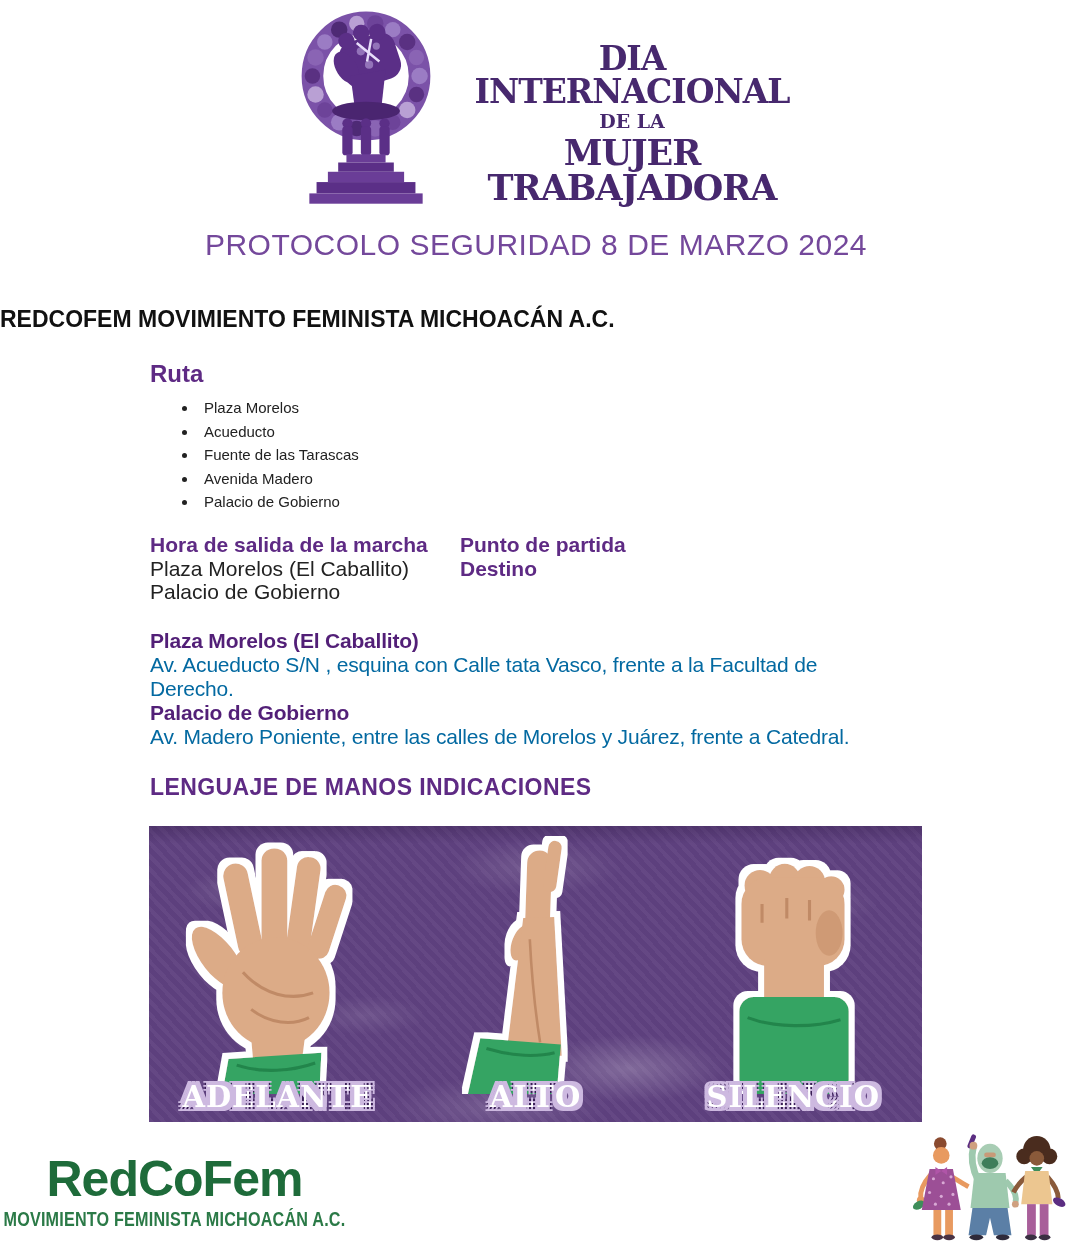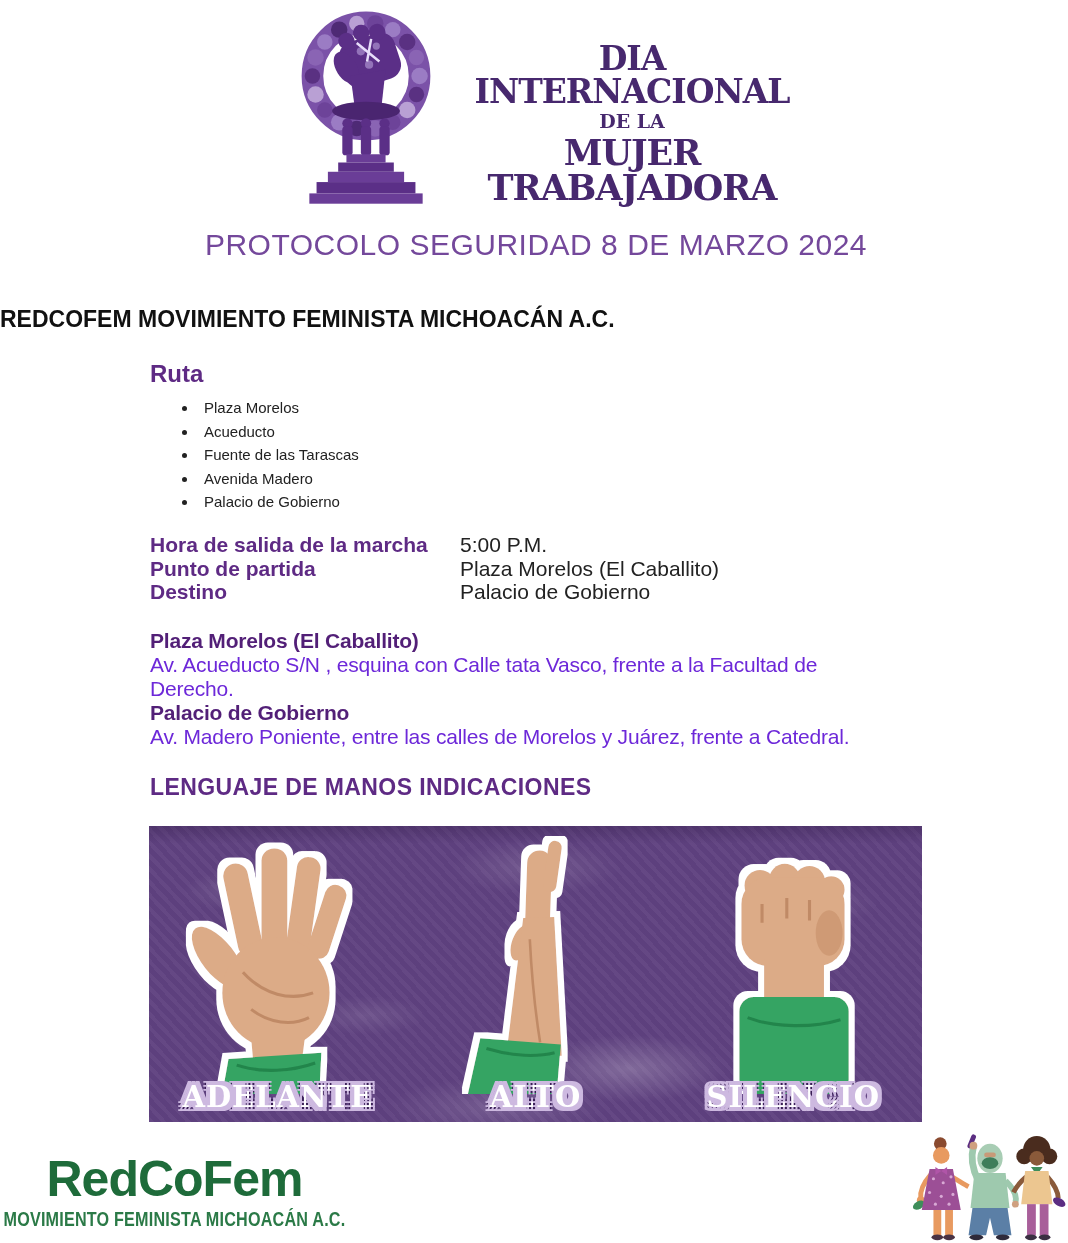--- a/index.html
+++ b/index.html
@@ -24,21 +24,21 @@
   .route{position:absolute; left:150px; top:360px;}
   .route h3{margin:0; font-size:24px; font-weight:bold; color:#5e2a84;}
   .route ul{margin:8px 0 0 0; padding-left:48px; list-style:disc;}
   .route li{font-size:15px; line-height:23.5px; padding-left:6px; color:#222;}
   .schedule{position:absolute; left:150px; top:533px; display:grid;
     grid-template-columns:310px auto; row-gap:0;}
   .schedule .lbl{font-size:21px; line-height:23.5px; font-weight:bold; color:#5e2a84;}
   .schedule .val{font-size:21px; line-height:23.5px; color:#222;}
   .locations{position:absolute; left:150px; top:629px; width:716px;}
   .loc-name{font-size:21px; line-height:24px; font-weight:bold; color:#521f77; letter-spacing:-0.2px;}
-  .loc-addr{font-size:21px; line-height:24px; color:#6d28d9; letter-spacing:-0.2px;}
+  .loc-addr{font-size:21px; line-height:24px; color:#0369a1; letter-spacing:-0.2px;}
   .hands-heading{position:absolute; left:150px; top:774px;
     font-size:23px; font-weight:bold; color:#5e2a84; letter-spacing:0.4px;}
   
   .hands-image{
     position:absolute; left:149px; top:826px; width:773px; height:296px;
     background-color:#5f4180;
     background-image:
       linear-gradient(180deg, rgba(40,20,60,0.28) 0%, rgba(40,20,60,0) 6%),
       radial-gradient(ellipse 90px 32px at 12% 22%, rgba(255,255,255,0.12), transparent 65%),
       radial-gradient(ellipse 130px 42px at 50% 14%, rgba(255,255,255,0.13), transparent 65%),
@@ -165,21 +165,20 @@
       <li>Plaza Morelos</li>
       <li>Acueducto</li>
       <li>Fuente de las Tarascas</li>
       <li>Avenida Madero</li>
       <li>Palacio de Gobierno</li>
     </ul>
   </section>
 
   <section class="schedule">
     <div class="lbl">Hora de salida de la marcha</div>
-    <div class="val">5:00 P.M.</div>
     <div class="lbl">Punto de partida</div>
     <div class="val">Plaza Morelos (El Caballito)</div>
     <div class="lbl">Destino</div>
     <div class="val">Palacio de Gobierno</div>
   </section>
 
   <section class="locations">
     <div class="loc-name">Plaza Morelos (El Caballito)</div>
     <div class="loc-addr">Av. Acueducto S/N , esquina con Calle tata Vasco, frente a la Facultad de Derecho.</div>
     <div class="loc-name">Palacio de Gobierno</div>

